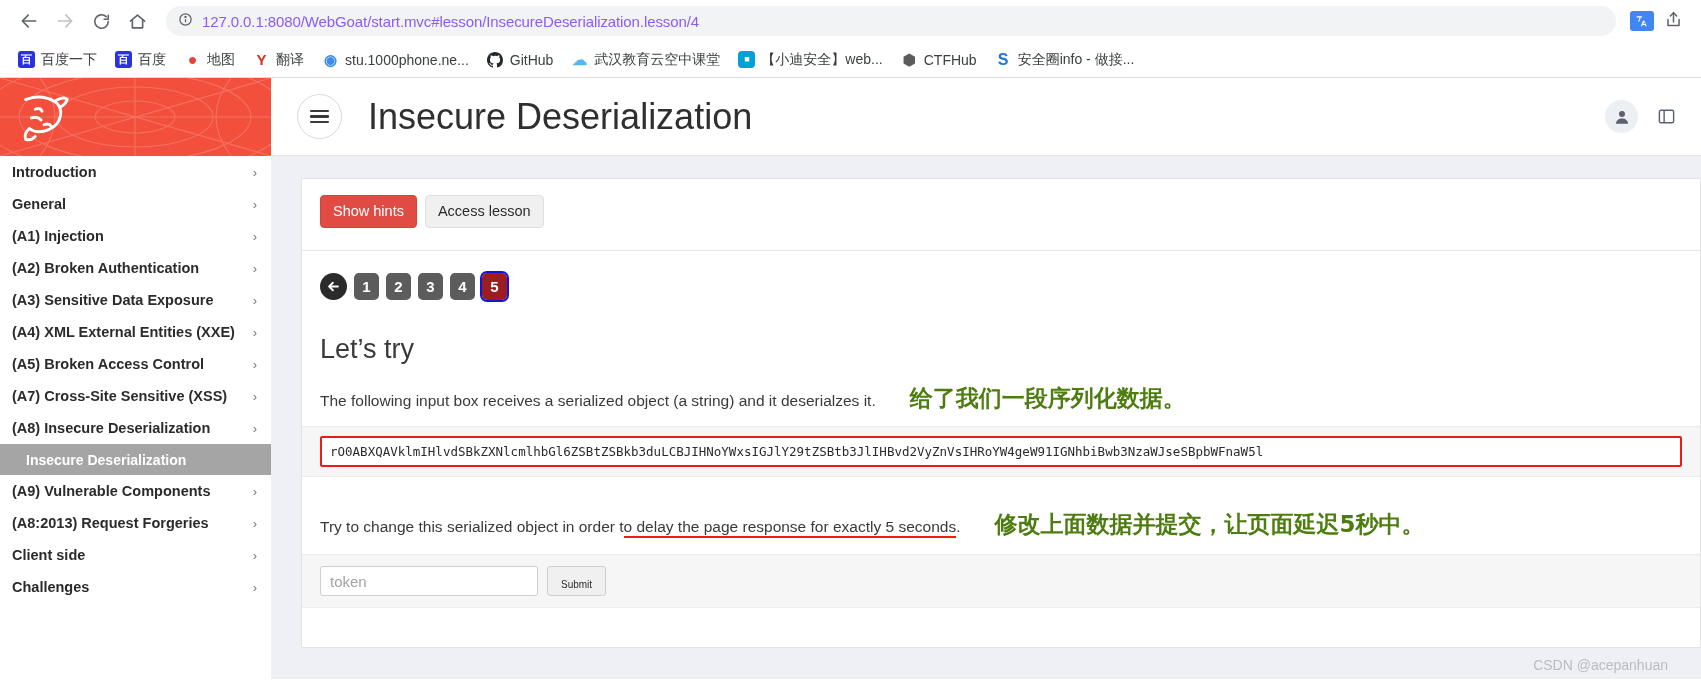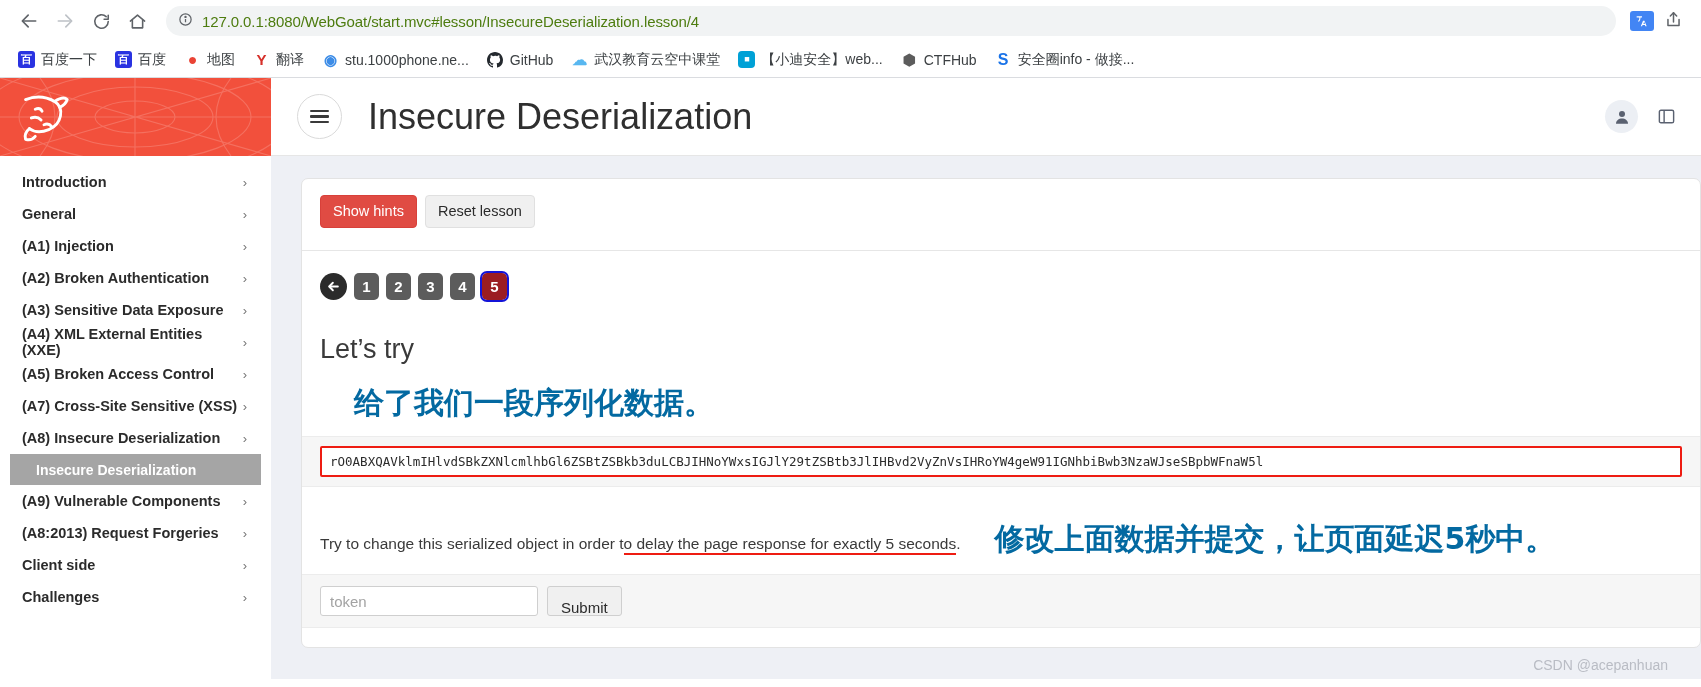--- a/index.html
+++ b/index.html
@@ -20,21 +20,21 @@
   .nav-btn {
     width:30px; height:30px; border-radius:50%;
     display:flex; align-items:center; justify-content:center;
     color:#5f6368; flex:0 0 auto; cursor:pointer;
   }
   .nav-btn svg { display:block; }
   .omnibox {
     flex:1 1 auto; height:30px; margin-left:8px; margin-right:8px;
     background:#f1f3f4; border-radius:16px;
     display:flex; align-items:center; padding:0 12px; gap:9px;
-    font-size:15px; color:#4d7c0f; overflow:hidden;
+    font-size:15px; color:#8b5cf6; overflow:hidden;
   }
   .omnibox .info-ic { flex:0 0 auto; color:#5f6368; }
   .omnibox .url { white-space:nowrap; overflow:hidden; letter-spacing:-0.1px; }
   .chrome-right { display:flex; align-items:center; gap:10px; padding-right:4px; }
   .translate-ic {
     width:24px; height:20px; border-radius:3px; background:#4285f4;
     color:#fff; font-size:11px; font-weight:bold;
     display:flex; align-items:center; justify-content:center;
     position:relative;
   }
@@ -66,21 +66,21 @@
     height:78px; background:#f2503c; position:relative; overflow:hidden;
     display:flex; align-items:center; padding-left:12px;
   }
   .brand .web-bg { position:absolute; inset:0; opacity:0.18; }
   .brand .goat { position:relative; z-index:2; width:62px; height:62px; }
   .brand .wordmark {
     position:relative; z-index:2; margin-left:4px;
     font-size:31px; font-weight:bold; letter-spacing:0.5px; color:#ffffff;
   }
   .brand .wordmark .thin { font-weight:normal; color:#fdeeea; }
-  .nav-list { padding:0; margin:10px; list-style:none; }
+  .nav-list { padding:0; margin:0; list-style:none;text-align:center; }
   .nav-item {
     display:flex; align-items:center; justify-content:space-between;
     height:32px; padding:0 14px 0 12px;
     font-size:14.5px; font-weight:bold; color:#2b2b2b; cursor:pointer;
   }
   .nav-item .chev { color:#777; font-size:13px; font-weight:normal; }
   .nav-item.sub {
     background:#a5a5a5; color:#ffffff; height:31px; padding-left:26px;
     font-size:14px;
   }
@@ -107,21 +107,21 @@
   .topbar-spacer { flex:1 1 auto; }
   .topbar-icons { display:flex; align-items:center; gap:12px; }
   .round-ico {
     width:33px; height:33px; border-radius:50%; background:#eceff4;
     display:flex; align-items:center; justify-content:center;
     color:#5a6170; cursor:pointer;
   }
 
   .content-wrap { padding:22px 0 0 30px; }
   .lesson-card {
-    background:#ffffff; border:1px solid #e3e3e3; border-radius:7px;
+    background:#ffffff; border:1px solid #e3e3e3; border-radius:2px;
     padding:16px 0 0 0; min-height:470px; position:relative;
   }
   .btn-row { display:flex; gap:8px; padding:0 18px 0 18px; }
   .btn {
     font-size:14.5px; padding:7px 12px; border-radius:4px;
     border:1px solid transparent; cursor:pointer; line-height:1.2;
   }
   .btn-hints { background:#e04b43; border-color:#d8403a; color:#ffffff; }
   .btn-reset { background:#f0f0f0; border-color:#e0e0e0; color:#2b2b2b; }
 
@@ -143,21 +143,21 @@
   .lets-try {
     font-size:27px; color:#3a3a3a; font-weight:normal;
     margin:34px 0 18px 0;
   }
   .para { font-size:15.5px; color:#3a3a3a; line-height:1.5; }
   .para .underline-red {
     border-bottom:2.5px solid #ee1c12; padding-bottom:1px;
   }
   .row-with-note { display:flex; align-items:baseline; }
   .cn-note {
-    color:#0369a1; font-size:30px; font-weight:bold;
+    color:#4d7c0f; font-size:23px; font-weight:bold;
     margin-left:34px; white-space:nowrap;
     font-family:"DejaVu Sans", sans-serif;
   }
 
   .serial-band {
     margin:12px -18px 0 -18px; background:#f6f6f6;
     border-top:1px solid #ececec; border-bottom:1px solid #ececec;
     padding:9px 18px;
   }
   .serial-input {
@@ -174,21 +174,21 @@
   }
   .token-input {
     width:218px; height:30px; border:1px solid #cfcfcf; border-radius:3px;
     background:#ffffff; font-size:15px; color:#4d7c0f;
     padding:0 9px; font-family:"Liberation Sans", sans-serif;
   }
   .token-input::placeholder { color:#a3a3a3; }
   .submit-btn {
     height:30px; padding:12px 13px; background:#f0f0f0;
     border:1px solid #cfcfcf; border-radius:3px;
-    font-size:15px; color:#2b2b2b; cursor:pointer;text-align:right;
+    font-size:10px; color:#2b2b2b; cursor:pointer;text-align:right;
   }
 
   .watermark {
     position:absolute; right:33px; bottom:6px;
     font-size:14px; color:#b9bcc4;
   }
 </style>
 </head>
 <body>
 
@@ -408,21 +408,21 @@
           </svg>
         </div>
       </div>
     </div>
 
     <div class="content-wrap">
       <div class="lesson-card">
 
         <div class="btn-row">
           <button class="btn btn-hints">Show hints</button>
-          <button class="btn btn-reset">Reset lesson</button>
+          <button class="btn btn-reset">Access lesson</button>
         </div>
 
         <div class="hr"></div>
 
         <div class="pager">
           <div class="pg-back">
             <svg width="15" height="15" viewBox="0 0 24 24" fill="none" stroke="#ffffff" stroke-width="3" stroke-linecap="round" stroke-linejoin="round">
               <line x1="19" y1="12" x2="6" y2="12"></line>
                 <polyline points="11 18 5 12 11 6"></polyline>
             </svg>
@@ -431,20 +431,21 @@
           <div class="pg">2</div>
           <div class="pg">3</div>
           <div class="pg">4</div>
           <div class="pg active">5</div>
         </div>
 
         <div class="lesson-body">
           <div class="lets-try">Let’s try</div>
 
           <div class="row-with-note">
+            <div class="para">The following input box receives a serialized object (a string) and it deserialzes it.</div>
             <div class="cn-note">给了我们一段序列化数据。</div>
           </div>
 
           <div class="serial-band">
             <div class="serial-input">rO0ABXQAVklmIHlvdSBkZXNlcmlhbGl6ZSBtZSBkb3duLCBJIHNoYWxsIGJlY29tZSBtb3JlIHBvd2VyZnVsIHRoYW4geW91IGNhbiBwb3NzaWJseSBpbWFnaW5l</div>
           </div>
 
           <div class="row-with-note" style="margin-top:32px">
             <div class="para"><span>Try to change this serialized object in order t</span><span class="underline-red">o delay the page response for exactly 5 seconds</span><span>.</span></div>
             <div class="cn-note">修改上面数据并提交，让页面延迟5秒中。</div>

